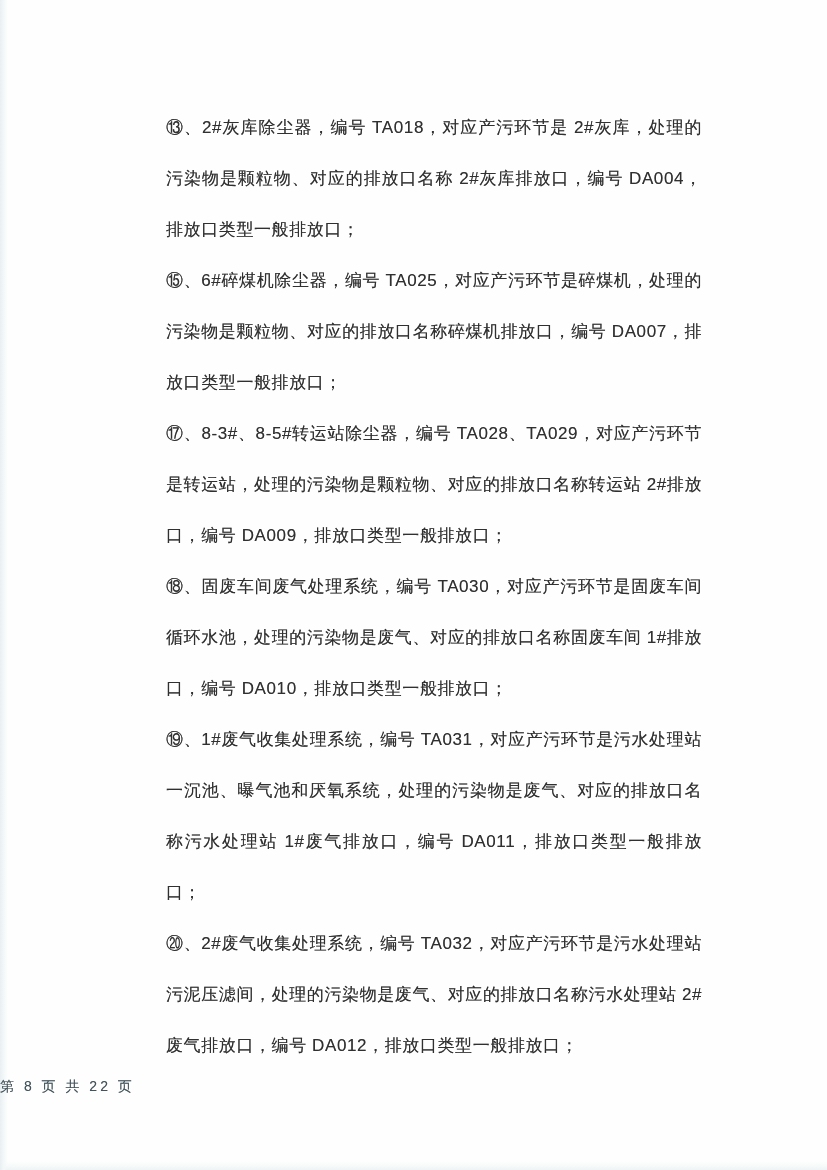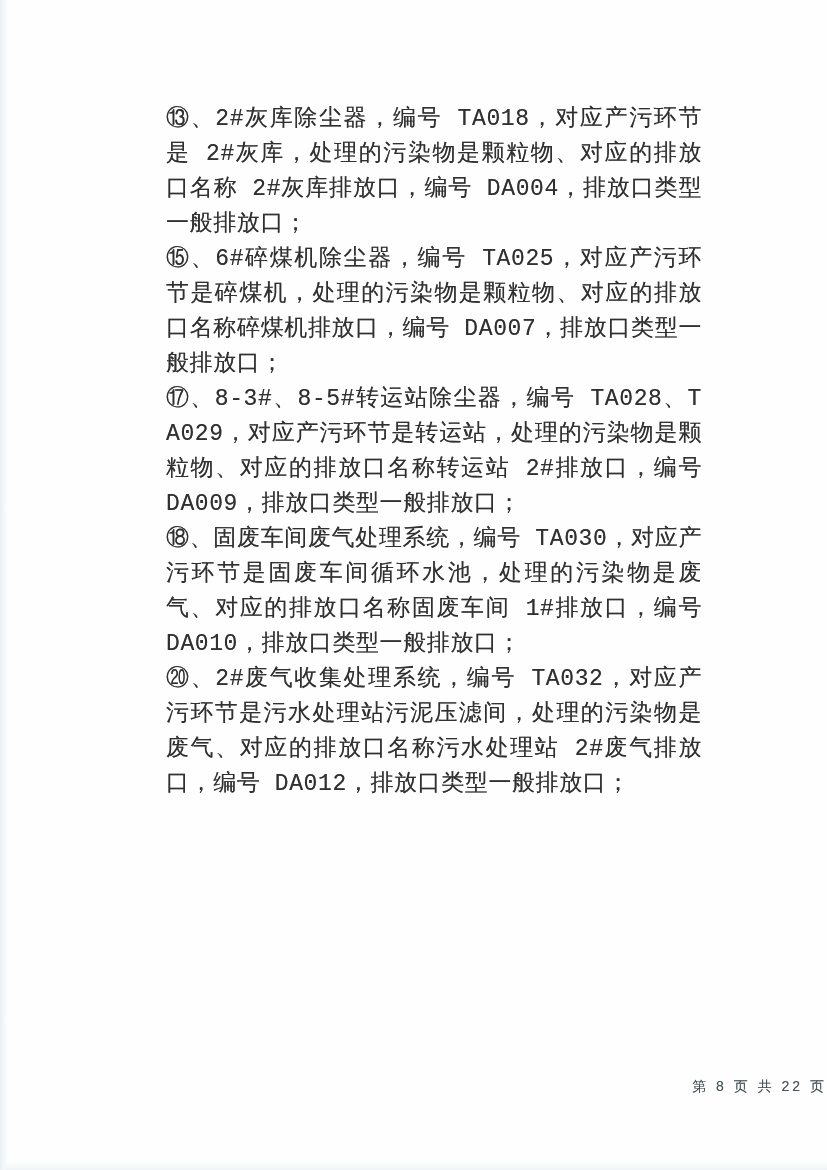--- a/index.html
+++ b/index.html
@@ -25,48 +25,48 @@
   }
   .content {
     position: absolute;
     left: 166px;
     top: 102px;
     width: 536px;
     color: #303030;
   }
   .para {
     margin: 0;
-    font-size: 23px;
-    line-height: 35px;
+    font-size: 17px;
+    line-height: 51px;
     letter-spacing: 0.6px;
     text-align: justify;
     text-justify: inter-character;
     word-break: break-all;
     
     text-shadow: 0 0 0.4px rgba(48,48,48,0.55);
-    font-family: Liberation Mono, monospace;
   }
   .footer {
     position: absolute;
     left: 0;
     width: 100%;
     top: 1078px;
-    text-align: right;
+    text-align: left;
     font-size: 14px;
     letter-spacing: 3px;
     color: #43535b;
     text-shadow: 0 0 0.4px rgba(67,83,91,0.5);
   }
 </style>
 </head>
 <body>
 
 <div class="page">
   <div class="content">
     <p class="para">⑬、2#灰库除尘器，编号 TA018，对应产污环节是 2#灰库，处理的污染物是颗粒物、对应的排放口名称 2#灰库排放口，编号 DA004，排放口类型一般排放口；</p>
     <p class="para">⑮、6#碎煤机除尘器，编号 TA025，对应产污环节是碎煤机，处理的污染物是颗粒物、对应的排放口名称碎煤机排放口，编号 DA007，排放口类型一般排放口；</p>
     <p class="para">⑰、8-3#、8-5#转运站除尘器，编号 TA028、TA029，对应产污环节是转运站，处理的污染物是颗粒物、对应的排放口名称转运站 2#排放口，编号 DA009，排放口类型一般排放口；</p>
     <p class="para">⑱、固废车间废气处理系统，编号 TA030，对应产污环节是固废车间循环水池，处理的污染物是废气、对应的排放口名称固废车间 1#排放口，编号 DA010，排放口类型一般排放口；</p>
+    <p class="para">⑲、1#废气收集处理系统，编号 TA031，对应产污环节是污水处理站一沉池、曝气池和厌氧系统，处理的污染物是废气、对应的排放口名称污水处理站 1#废气排放口，编号 DA011，排放口类型一般排放口；</p>
     <p class="para">⑳、2#废气收集处理系统，编号 TA032，对应产污环节是污水处理站污泥压滤间，处理的污染物是废气、对应的排放口名称污水处理站 2#废气排放口，编号 DA012，排放口类型一般排放口；</p>
 
   </div>
   <div class="footer">第 8 页 共 22 页</div>
 </div>
 
 </body></html>

